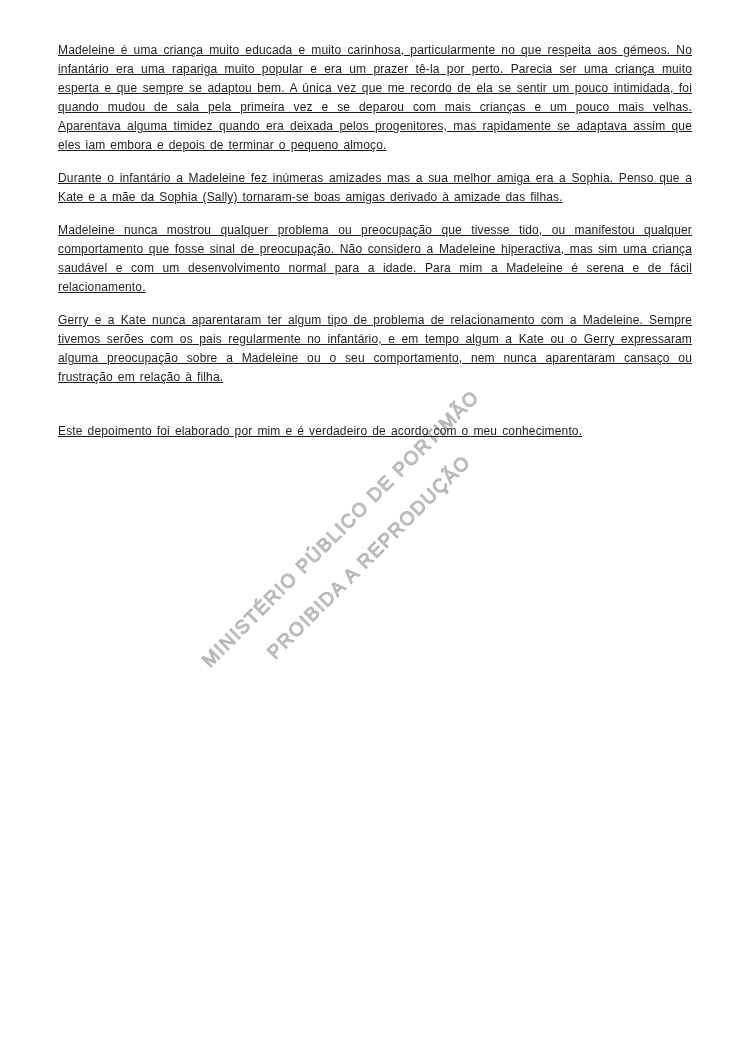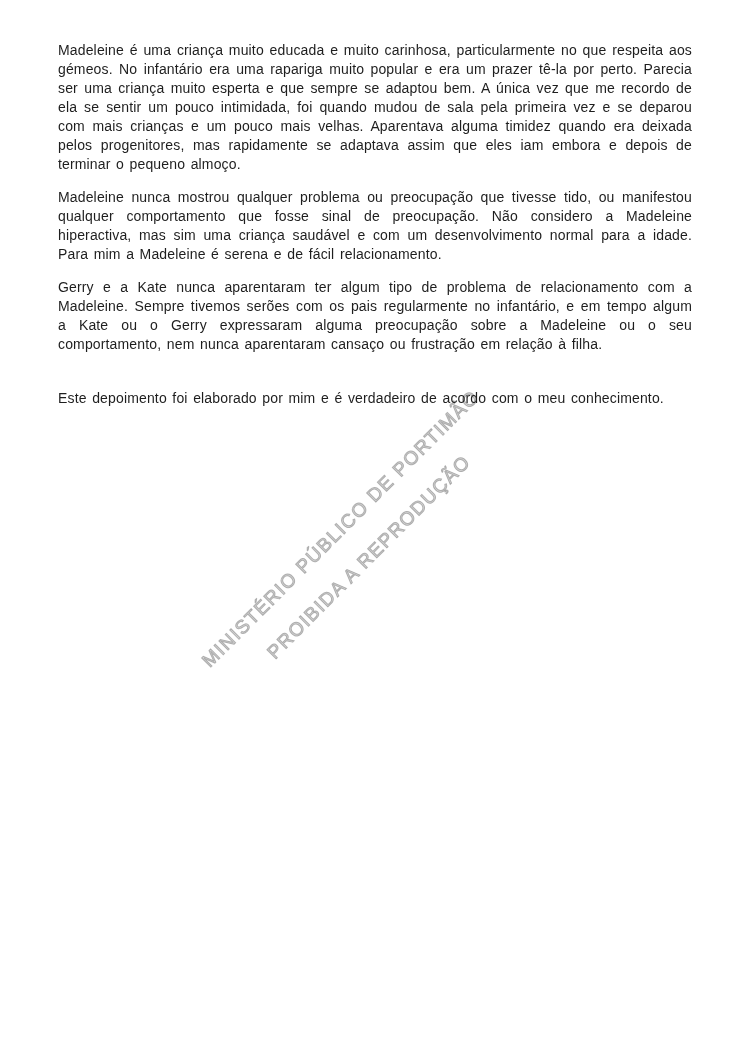--- a/index.html
+++ b/index.html
@@ -32,27 +32,28 @@
     -webkit-text-stroke: 1px rgba(135,135,135,0.6);
     z-index: 0;
     user-select: none;
     pointer-events: none;
   }
   .content {
     position: absolute;
     left: 58px;
     top: 41px;
     width: 634px;
-    font-size: 14px;
+    font-size: 12px;
     line-height: 19px;
     color: #1e1e1e;
     text-align: justify;
     letter-spacing: 0.15px;
     word-spacing: 1.5px;
     z-index: 1;
+    text-decoration: underline;
   }
   .content p {
     margin: 0 0 14px 0;
   }
   .content p.closing {
     margin-top: 35px;
     text-align: left;
   }
 </style>
 </head>
@@ -60,18 +61,19 @@
 
 <div class="page">
 
   <div class="watermark">
     <div>MINISTÉRIO PÚBLICO DE PORTIMÃO</div>
     <div>PROIBIDA A REPRODUÇÃO</div>
   </div>
 
   <div class="content">
     <p>Madeleine é uma criança muito educada e muito carinhosa, particularmente no que respeita aos gémeos. No infantário era uma rapariga muito popular e era um prazer tê-la por perto. Parecia ser uma criança muito esperta e que sempre se adaptou bem. A única vez que me recordo de ela se sentir um pouco intimidada, foi quando mudou de sala pela primeira vez e se deparou com mais crianças e um pouco mais velhas. Aparentava alguma timidez quando era deixada pelos progenitores, mas rapidamente se adaptava assim que eles iam embora e depois de terminar o pequeno almoço.</p>
+    <p>Durante o infantário a Madeleine fez inúmeras amizades mas a sua melhor amiga era a Sophia. Penso que a Kate e a mãe da Sophia (Sally) tornaram-se boas amigas derivado à amizade das filhas.</p>
     <p>Madeleine nunca mostrou qualquer problema ou preocupação que tivesse tido, ou manifestou qualquer comportamento que fosse sinal de preocupação. Não considero a Madeleine hiperactiva, mas sim uma criança saudável e com um desenvolvimento normal para a idade. Para mim a Madeleine é serena e de fácil relacionamento.</p>
     <p>Gerry e a Kate nunca aparentaram ter algum tipo de problema de relacionamento com a Madeleine. Sempre tivemos serões com os pais regularmente no infantário, e em tempo algum a Kate ou o Gerry expressaram alguma preocupação sobre a Madeleine ou o seu comportamento, nem nunca aparentaram cansaço ou frustração em relação à filha.</p>
     <p class="closing">Este depoimento foi elaborado por mim e é verdadeiro de acordo com o meu conhecimento.</p>
   </div>
 
 </div>
 
 </body></html>

